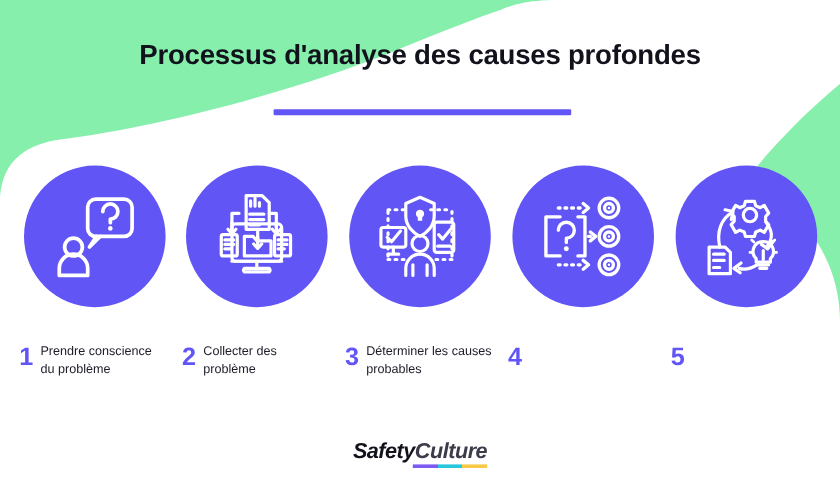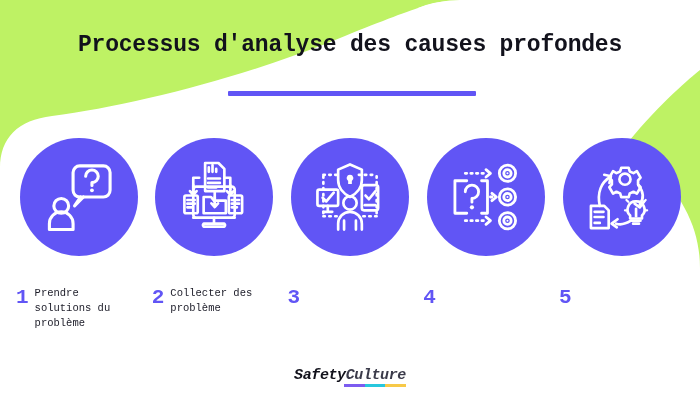--- a/index.html
+++ b/index.html
@@ -136,21 +136,21 @@
     left: 0;
     top: 366px;
     width: 700px;
     text-align: center;
     z-index: 5;
   }
 
   .logo-inner {
     display: inline-block;
     position: relative;
-    font-size: 15px;
+    font-size: 18px;
     font-weight: bold;
     font-style: italic;
     letter-spacing: -0.4px;
     white-space: nowrap;
   }
 
   .logo-safety { color: #11111b; }
   .logo-culture { color: #3b3b4a; }
 
   .logo-underline {
@@ -159,21 +159,21 @@
     bottom: -3px;
     width: 55%;
     height: 3px;
     display: flex;
   }
   .logo-underline span { flex: 1 1 auto; height: 100%; }
 </style>
 </head>
 <body>
 
-<div id="infographic" style="background: #bef264; font-family: Liberation Mono, monospace;">
+<div id="infographic" style="background: #86efac;">
 
   <svg class="white-shape" viewBox="0 0 700 400" preserveAspectRatio="none" aria-hidden="true">
     <path d="M 0 400 L 0 168 C 0 138 18 120 52 116 C 130 106 240 78 330 42 C 372 25 400 14 418 8 C 432 3 446 0 460 0 L 700 0 L 700 70 C 700 70 672 92 640 128 C 608 164 600 190 600 230 L 600 400 Z" fill="#ffffff"></path>
     <path d="M 418 8 C 446 -4 470 0 492 18 C 540 58 600 118 648 162 C 684 196 700 230 700 268 L 700 400 L 430 400 L 430 120 Z" fill="#ffffff"></path>
   </svg>
 
   <div class="title" style="color: rgb(18, 18, 28);">Processus d'analyse des causes profondes</div>
   <div class="title-rule" style="background: rgb(97, 85, 245);"></div>
 
   <div class="steps">
@@ -308,28 +308,29 @@
           <path d="M 13 70 h 12 M 13 77 h 12 M 13 85 h 7"></path>
         </svg>
       </div>
     </div>
 
   </div>
 
   <div class="captions">
     <div class="caption">
       <div class="step-num" style="color: rgb(97, 85, 245);">1</div>
-      <div class="step-label" style="color: rgb(28, 28, 40);">Prendre solutions du problème</div>
+      <div class="step-label" style="color: rgb(28, 28, 40);">Prendre conscience du problème</div>
     </div>
     <div class="caption">
       <div class="step-num" style="color: rgb(97, 85, 245);">2</div>
       <div class="step-label" style="color: rgb(28, 28, 40);">Collecter des problème</div>
     </div>
     <div class="caption">
       <div class="step-num" style="color: rgb(97, 85, 245);">3</div>
+      <div class="step-label" style="color: rgb(28, 28, 40);">Déterminer les causes probables</div>
     </div>
     <div class="caption">
       <div class="step-num" style="color: rgb(97, 85, 245);">4</div>
     </div>
     <div class="caption">
       <div class="step-num" style="color: rgb(97, 85, 245);">5</div>
     </div>
   </div>
 
   <div class="logo">

